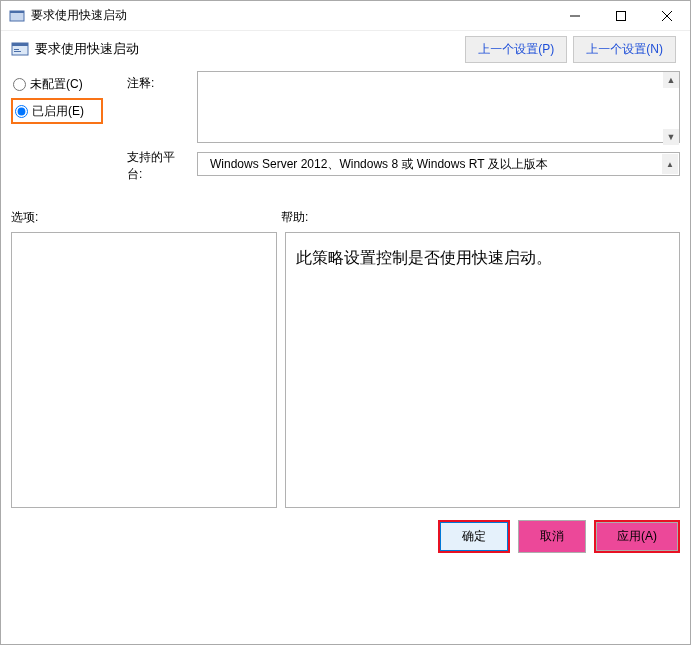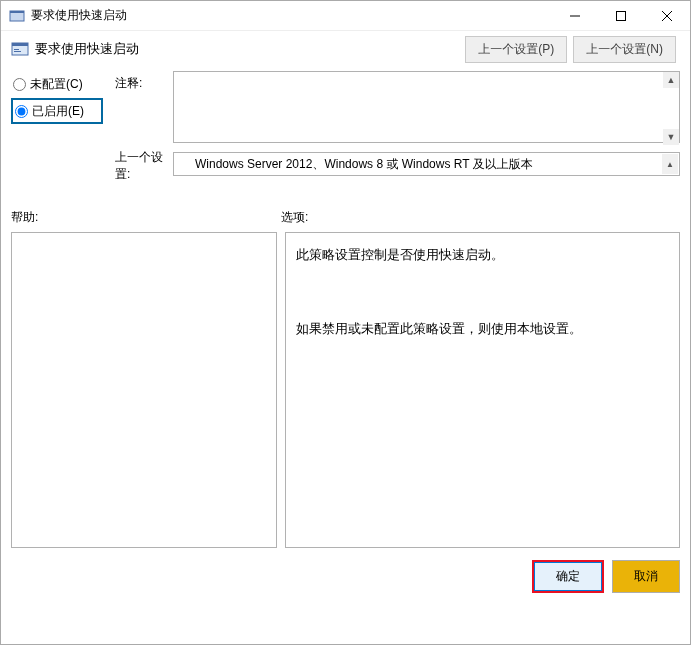--- a/index.html
+++ b/index.html
@@ -43,43 +43,43 @@
     .subheader .icon {
       width: 18px; height: 18px;
       margin-right: 6px;
       display: inline-flex; align-items: center; justify-content: center;
     }
     .subheader .label { flex: 1; font-size: 13px; }
     .navbtns { display: flex; gap: 6px; margin-right: 4px;}
     .navbtn {
       border: 1px solid #c9c9c9;
       background: #efefef;
-      color: #404040;
+      color: #1d4ed8;
       padding: 4px 12px;
       font-size: 12px;
       font-family: inherit;
     }
     .content {
       padding: 4px 10px 0 10px;
     }
     .topgrid {
       display: grid;
       grid-template-columns: 92px 70px 1fr;
-      gap: 0;
+      gap: 12px;
     }
     .radios { padding-top: 0; }
     .radio-row {
       display: flex; align-items: center;
       height: 26px;
       padding-left: 2px;
     }
     .radio-row input { margin-right: 4px; }
     .radio-row label { font-size: 12px; }
     .highlight-red {
-      border: 2px solid #0369a1;
+      border: 2px solid #f97316;
       margin: 1px 0;
     }
     .labels-col {
       padding-top: 4px;
       margin-left: 12px;
     }
     .lbl-comment {
       height: 70px;
     }
     .lbl-platform {
@@ -106,21 +106,21 @@
       font-size: 9px; color: #555;
       background: #f0f0f0;
     }
     .textarea-wrap .scroll-arrow.up { top: 1px; }
     .textarea-wrap .scroll-arrow.down { bottom: 1px; }
     .platform-field {
       margin-top: 6px;
       height: 24px;
       border: 1px solid #b1b1b1;
       display: flex; align-items: center;
-      padding: 0 21px;
+      padding: 0 12px;
       position: relative;
     }
     .platform-field .scroll-arrow {
       position: absolute;
       right: 1px; top: 1px;
       width: 16px; height: 20px;
       display: flex; align-items: center; justify-content: center;
       font-size: 8px; color: #555;
       background: #f0f0f0;
     }
@@ -131,36 +131,36 @@
       padding: 0 0 6px 0;
     }
     .panels {
       display: grid;
       grid-template-columns: 266px 1fr;
       gap: 8px;
       padding: 0 0 0 0;
     }
     .panel {
       border: 1px solid #b1b1b1;
-      height: 316px;
+      height: 276px;
       background: #fff;
       padding: 10px;
-      font-size: 13px;
+      font-size: 16px;
       line-height: 1.9;
       overflow: auto;
     }
     .footer {
       padding: 12px 10px 10px 10px;
       display: flex;
       justify-content: flex-end;
       gap: 8px;
     }
     .btn {
       border: 1px solid #adadad;
-      background: #eab308;
+      background: #ec4899;
       padding: 5px 20px;
       font-size: 12px;
       font-family: inherit;
       min-width: 68px;
     }
     .btn.primary {
       border: 1px solid #0078d7;
       background: #e5f1fb;
     }
     .highlight-wrap {
@@ -224,48 +224,50 @@
         <input type="radio" name="cfg" style="">
         <label>未配置(C)</label>
       </div>
       <div class="radio-row highlight-red">
         <input type="radio" name="cfg" checked="" style="">
         <label>已启用(E)</label>
       </div>
     </div>
     <div class="labels-col">
       <div class="lbl-comment">注释:</div>
-      <div class="lbl-platform">上一个设置:</div>
+      <div class="lbl-platform">支持的平台:</div>
     </div>
     <div class="fld-col">
       <div class="textarea-wrap">
         <textarea class="textarea-like" style=""></textarea>
         <div class="scroll-arrow up">▲</div>
         <div class="scroll-arrow down">▼</div>
       </div>
       <div class="platform-field">
         <span>Windows Server 2012、Windows 8 或 Windows RT 及以上版本</span>
         <div class="scroll-arrow">▲</div>
       </div>
     </div>
   </div>
 
   <div class="midlabels">
+    <div>选项:</div>
     <div>帮助:</div>
-    <div>选项:</div>
   </div>
 
   <div class="panels">
     <div class="panel"></div>
     <div class="panel">
       <div>此策略设置控制是否使用快速启动。</div><br>
       <br>
-      <div>如果禁用或未配置此策略设置，则使用本地设置。</div>
     </div>
   </div>
 </div>
 
 <div class="footer">
   <span class="highlight-wrap">
     <button class="btn primary">确定</button>
   </span>
   <button class="btn">取消</button>
+  <span class="highlight-wrap">
+    <button class="btn">应用(A)</button>
+  </span>
 </div>
 
 </body></html>

